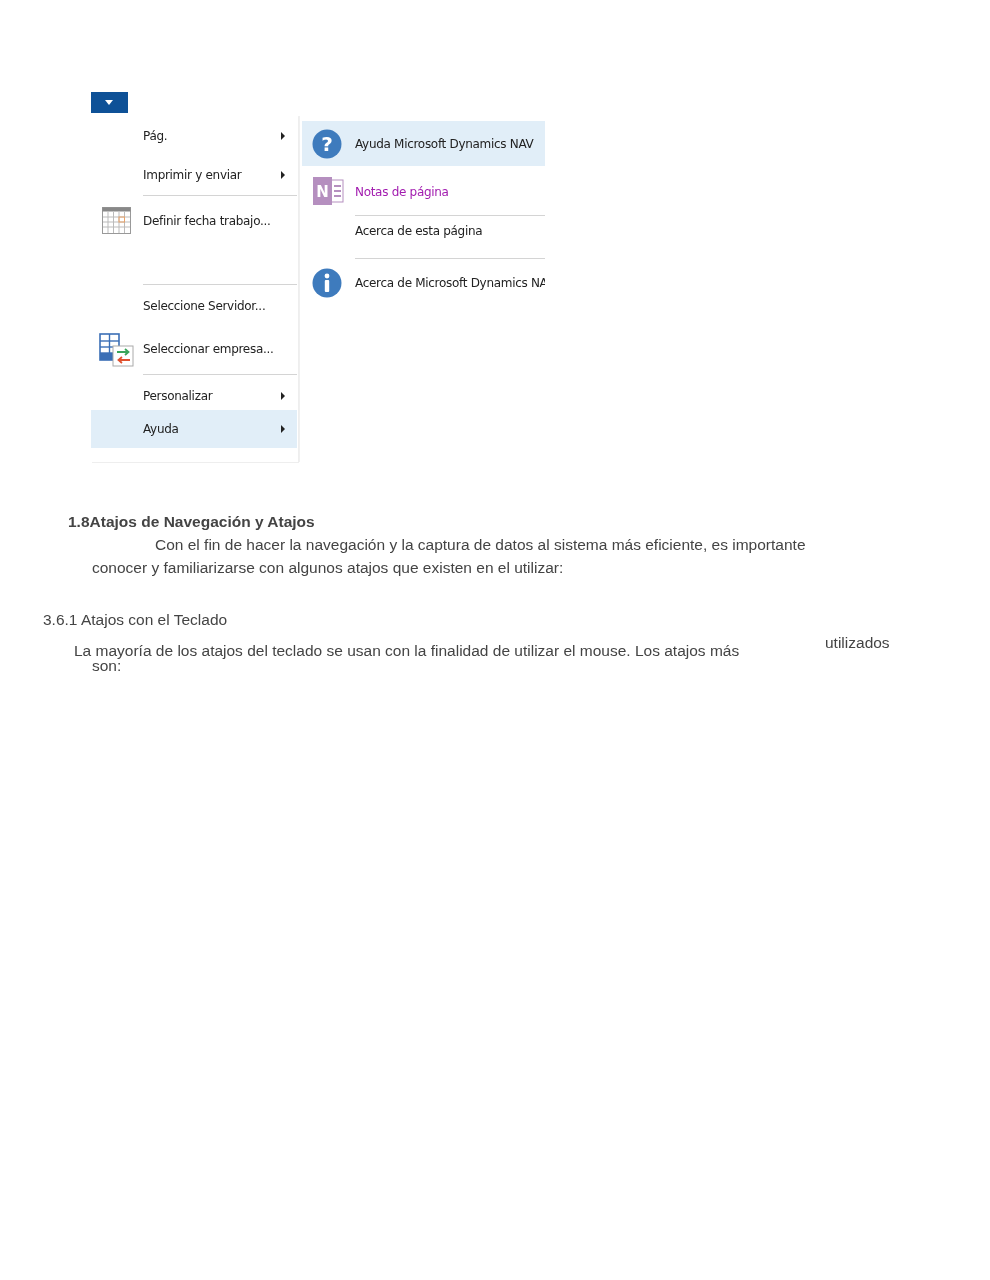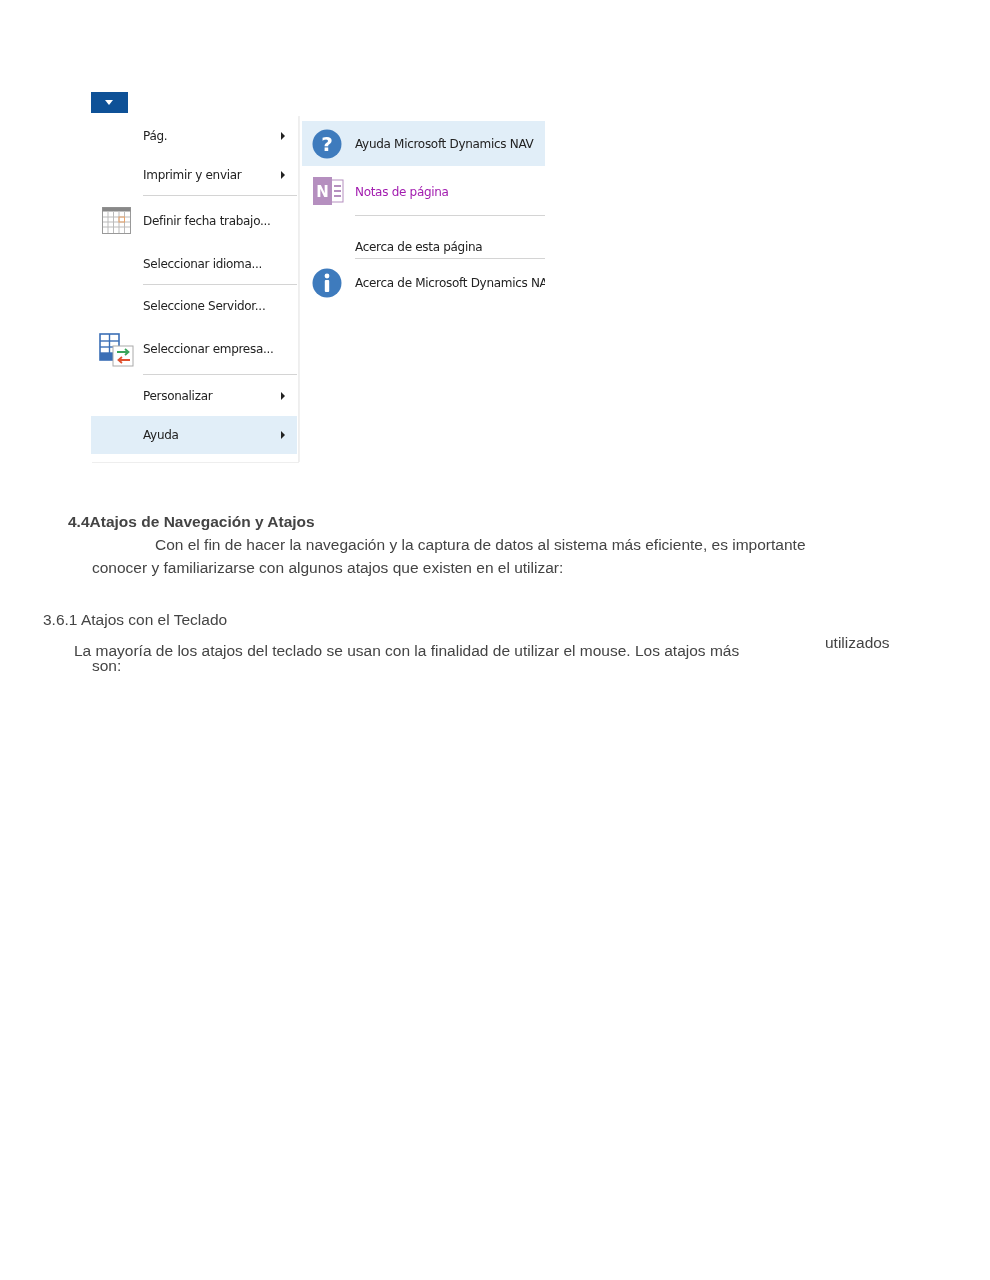--- a/index.html
+++ b/index.html
@@ -58,23 +58,20 @@
           <line x1="17" y1="5" x2="17" y2="26"></line>
           <line x1="22.5" y1="5" x2="22.5" y2="26"></line>
         <line x1="1" y1="10" x2="28" y2="10"></line>
           <line x1="1" y1="15" x2="28" y2="15"></line>
           <line x1="1" y1="20" x2="28" y2="20"></line>
       </g>
       <rect x="17" y="10" width="5.5" height="5" fill="none" stroke="#e8a36b"></rect>
     </svg>
     <span class="lbl">Definir fecha trabajo...</span>
   </div>
-  <div class="mi" style="top:129px;">
-    <span class="lbl">Seleccionar idioma...</span>
-  </div>
   <div class="sep" style="top:168px;"></div>
   <div class="mi" style="top:214px;">
     <svg class="ic" style="left:8px;top:3px;" width="36" height="34" viewBox="0 0 36 34">
       <rect x="1" y="1" width="19" height="26" fill="#fff" stroke="#3b6fb6" stroke-width="1.6"></rect>
       <line x1="1" y1="8" x2="20" y2="8" stroke="#3b6fb6" stroke-width="1.4"></line>
       <line x1="1" y1="14" x2="20" y2="14" stroke="#3b6fb6" stroke-width="1.4"></line>
       <line x1="1" y1="20" x2="20" y2="20" stroke="#3b6fb6" stroke-width="1.4"></line>
       <line x1="10.5" y1="1" x2="10.5" y2="27" stroke="#3b6fb6" stroke-width="1.4"></line>
       <rect x="1" y="20" width="19" height="7" fill="#3b6fb6"></rect>
       <rect x="14" y="13" width="20" height="20" fill="#fff" stroke="#aaa"></rect>
@@ -84,21 +81,21 @@
     <span class="lbl">Seleccionar empresa...</span>
   </div>
   <div class="mi" style="top:171px;">
     <span class="lbl">Seleccione Servidor...</span>
   </div>
   <div class="sep" style="top:258px;"></div>
   <div class="mi" style="top:261px;">
     <span class="lbl">Personalizar</span>
     <span class="arrow"></span>
   </div>
-  <div class="mi active" style="top:300px;">
+  <div class="mi active" style="top:294px;">
     <span class="lbl">Ayuda</span>
     <span class="arrow"></span>
   </div>
 </div>
 
 <div class="abs sub">
   <div class="si active" style="top:5px;height:45px;">
     <svg class="ic" style="left:10px;top:8px;" width="30" height="30" viewBox="0 0 30 30">
       <circle cx="15" cy="15" r="14.5" fill="#3e7bbd"></circle>
       <text x="15" y="22" text-anchor="middle" font-family="DejaVu Sans, sans-serif" font-weight="bold" font-size="20" fill="#fff">?</text>
@@ -110,36 +107,36 @@
       <rect x="9" y="4" width="21" height="22" fill="#fff" stroke="#b58fbf"></rect>
       <line x1="21" y1="10" x2="28" y2="10" stroke="#b58fbf" stroke-width="2"></line>
       <line x1="21" y1="15" x2="28" y2="15" stroke="#b58fbf" stroke-width="2"></line>
       <line x1="21" y1="20" x2="28" y2="20" stroke="#b58fbf" stroke-width="2"></line>
       <rect x="0" y="1" width="19" height="28" fill="#b58fbf"></rect>
       <text x="9.5" y="21" text-anchor="middle" font-family="DejaVu Sans, sans-serif" font-weight="bold" font-size="15" fill="#fff">N</text>
     </svg>
     <span class="lbl">Notas de página</span>
   </div>
   <div class="ssep" style="top:99px;"></div>
-  <div class="si" style="top:117px;height:28px;">
+  <div class="si" style="top:101px;height:28px;">
     <span class="lbl">Acerca de esta página</span>
   </div>
   <div class="ssep" style="top:142px;"></div>
   <div class="si" style="top:145px;height:44px;">
     <svg class="ic" style="left:10px;top:7px;" width="30" height="30" viewBox="0 0 30 30">
       <circle cx="15" cy="15" r="14.5" fill="#3e7bbd"></circle>
       <circle cx="15" cy="8" r="2.4" fill="#fff"></circle>
       <rect x="12.8" y="12" width="4.4" height="12" rx="1" fill="#fff"></rect>
     </svg>
     <span class="lbl">Acerca de Microsoft Dynamics NAV</span>
   </div>
 </div>
 
 <div class="abs doc h" style="left:68px;top:513px;">
-  <span>4.4</span><span>Atajos de Navegación y Atajos</span>
+  <span>1.8</span><span>Atajos de Navegación y Atajos</span>
 </div>
 <div class="abs doc" style="left:111px;top:536px;margin-left:44px;">Con el fin de hacer la navegación y la captura de datos al sistema más eficiente, es importante</div>
 <div class="abs doc" style="left:92px;top:559px;">conocer y familiarizarse con algunos atajos que existen en el utilizar:</div>
 
 <div class="abs doc" style="left:43px;top:611px;">
   <span>3.6.1 </span><span class="u">Atajos con el Teclado</span>
 </div>
 <div class="abs doc" style="left:74px;top:634px;margin-top:8px;">La mayoría de los atajos del teclado se usan con la finalidad de utilizar el mouse. Los atajos más</div>
 <div class="abs doc" style="left:825px;top:634px;">utilizados</div>
 <div class="abs doc" style="left:92px;top:657px;">son:</div>

